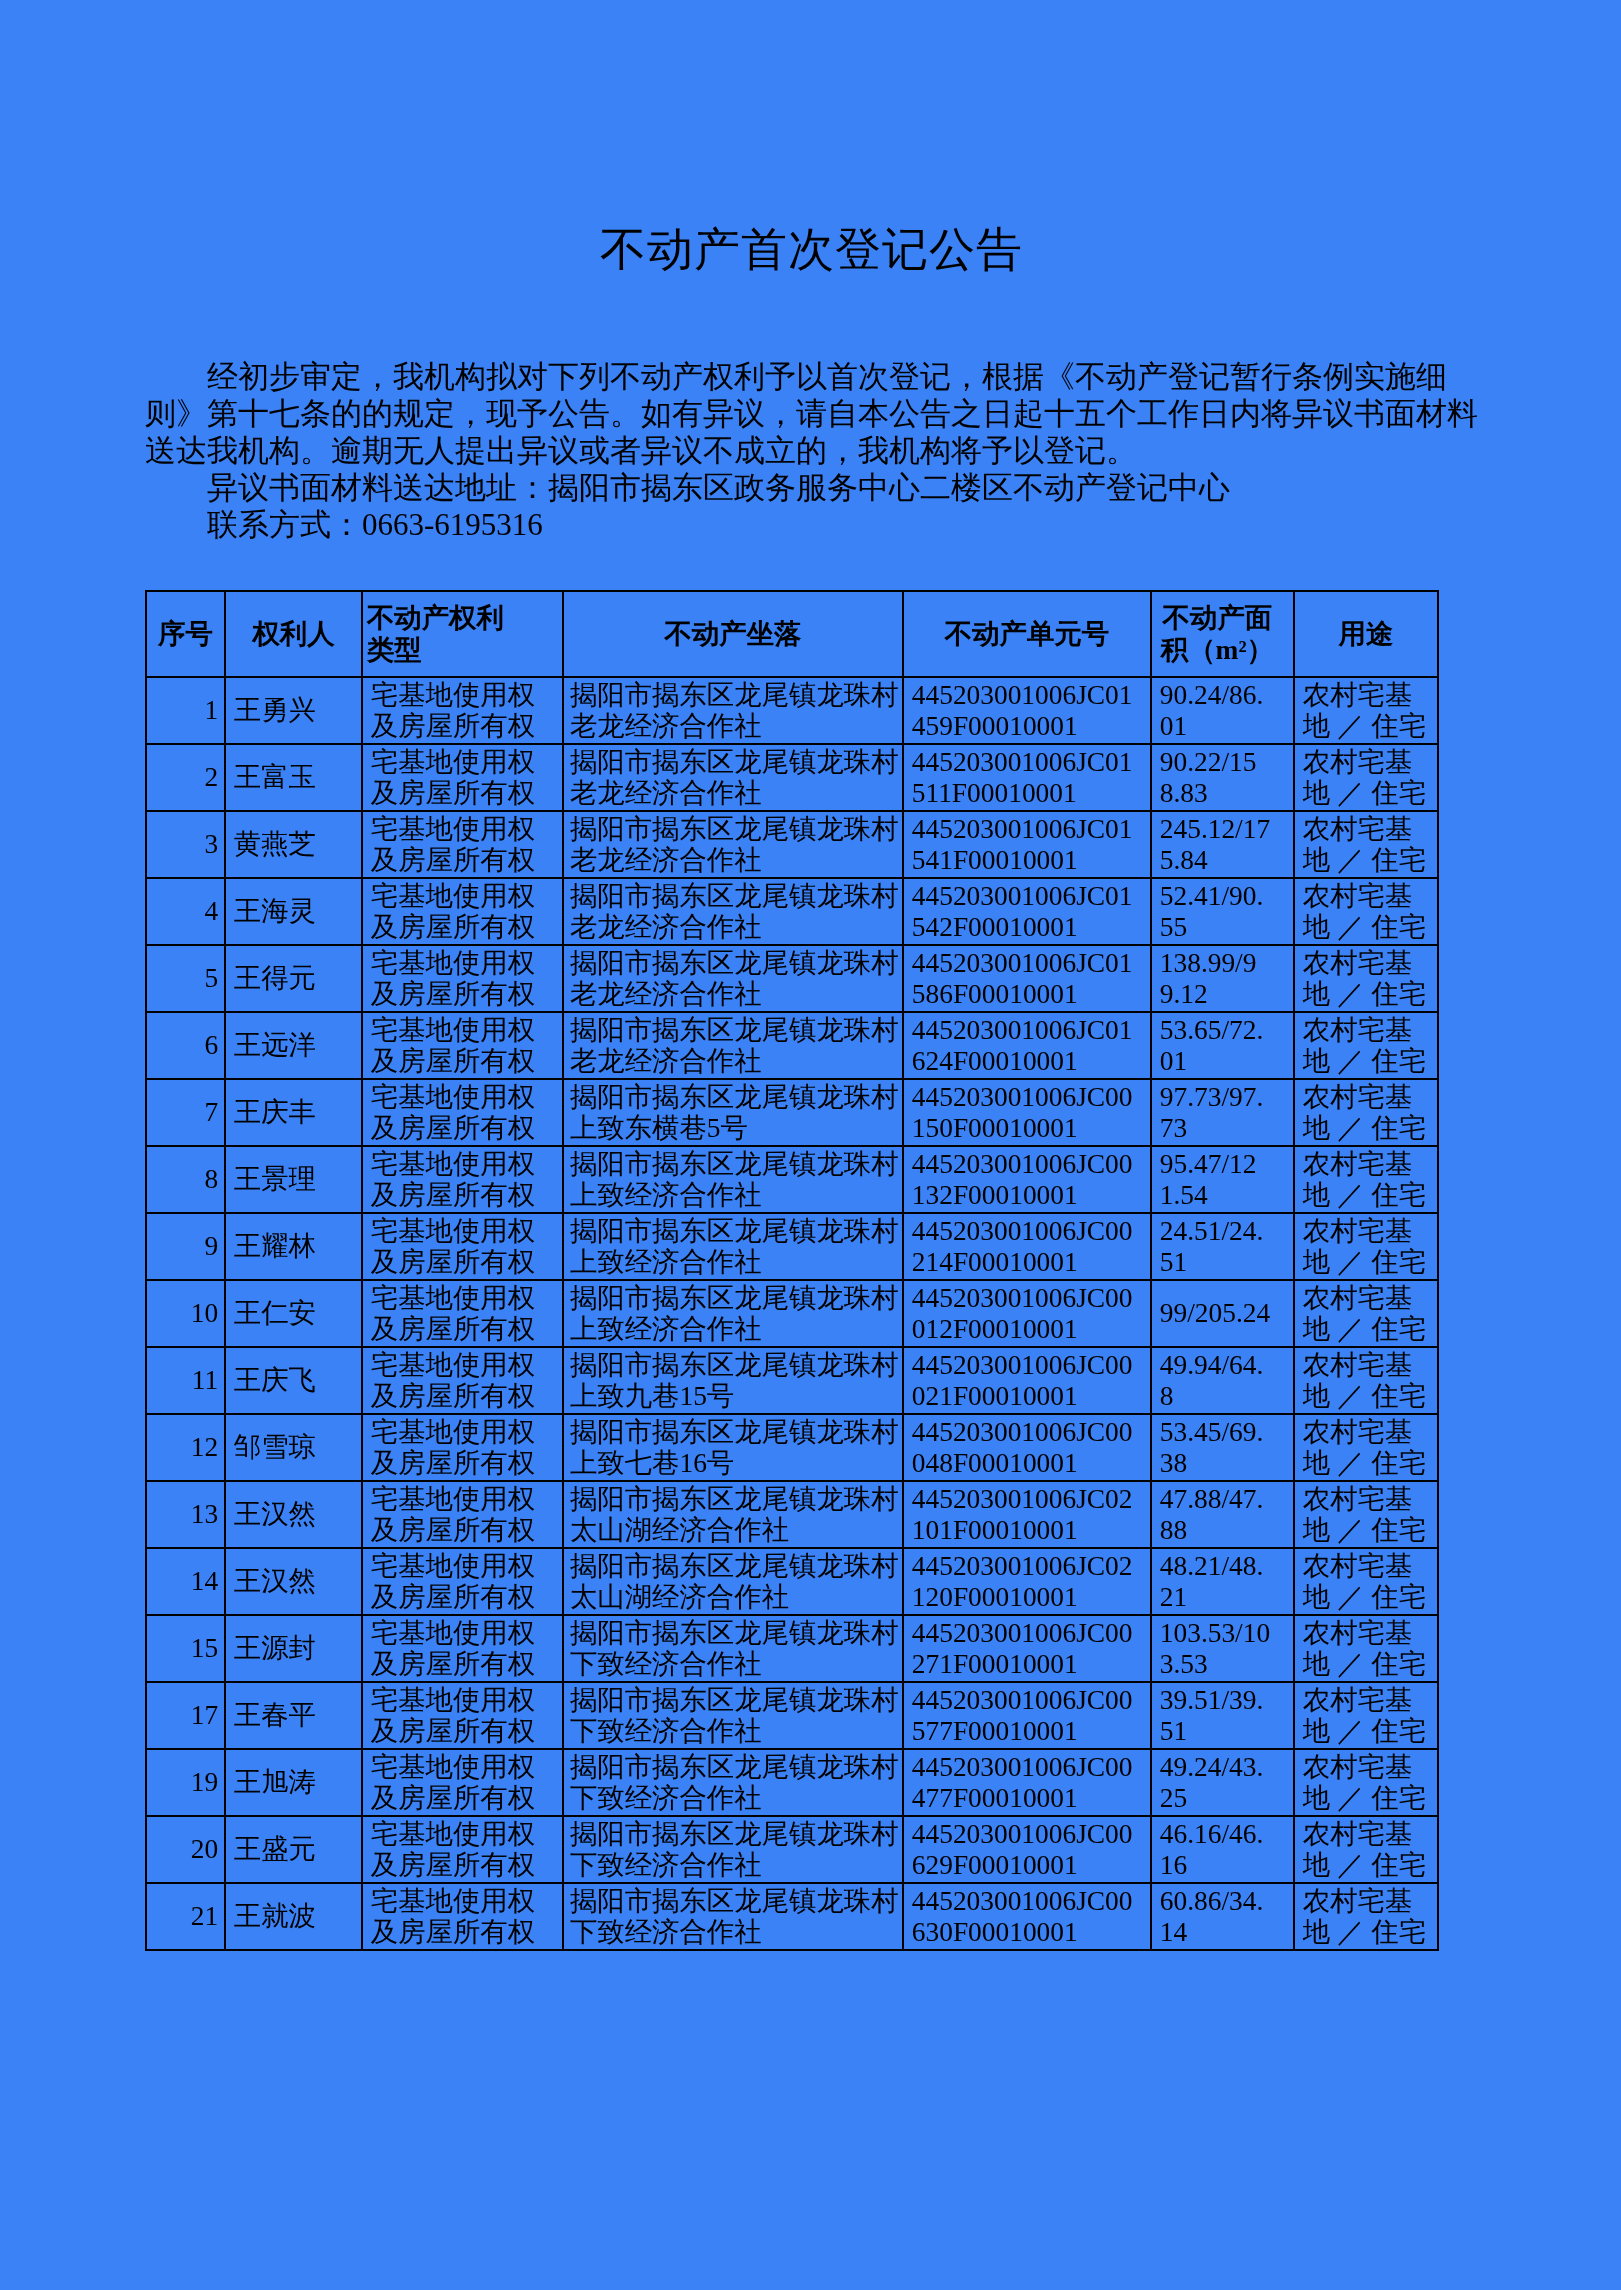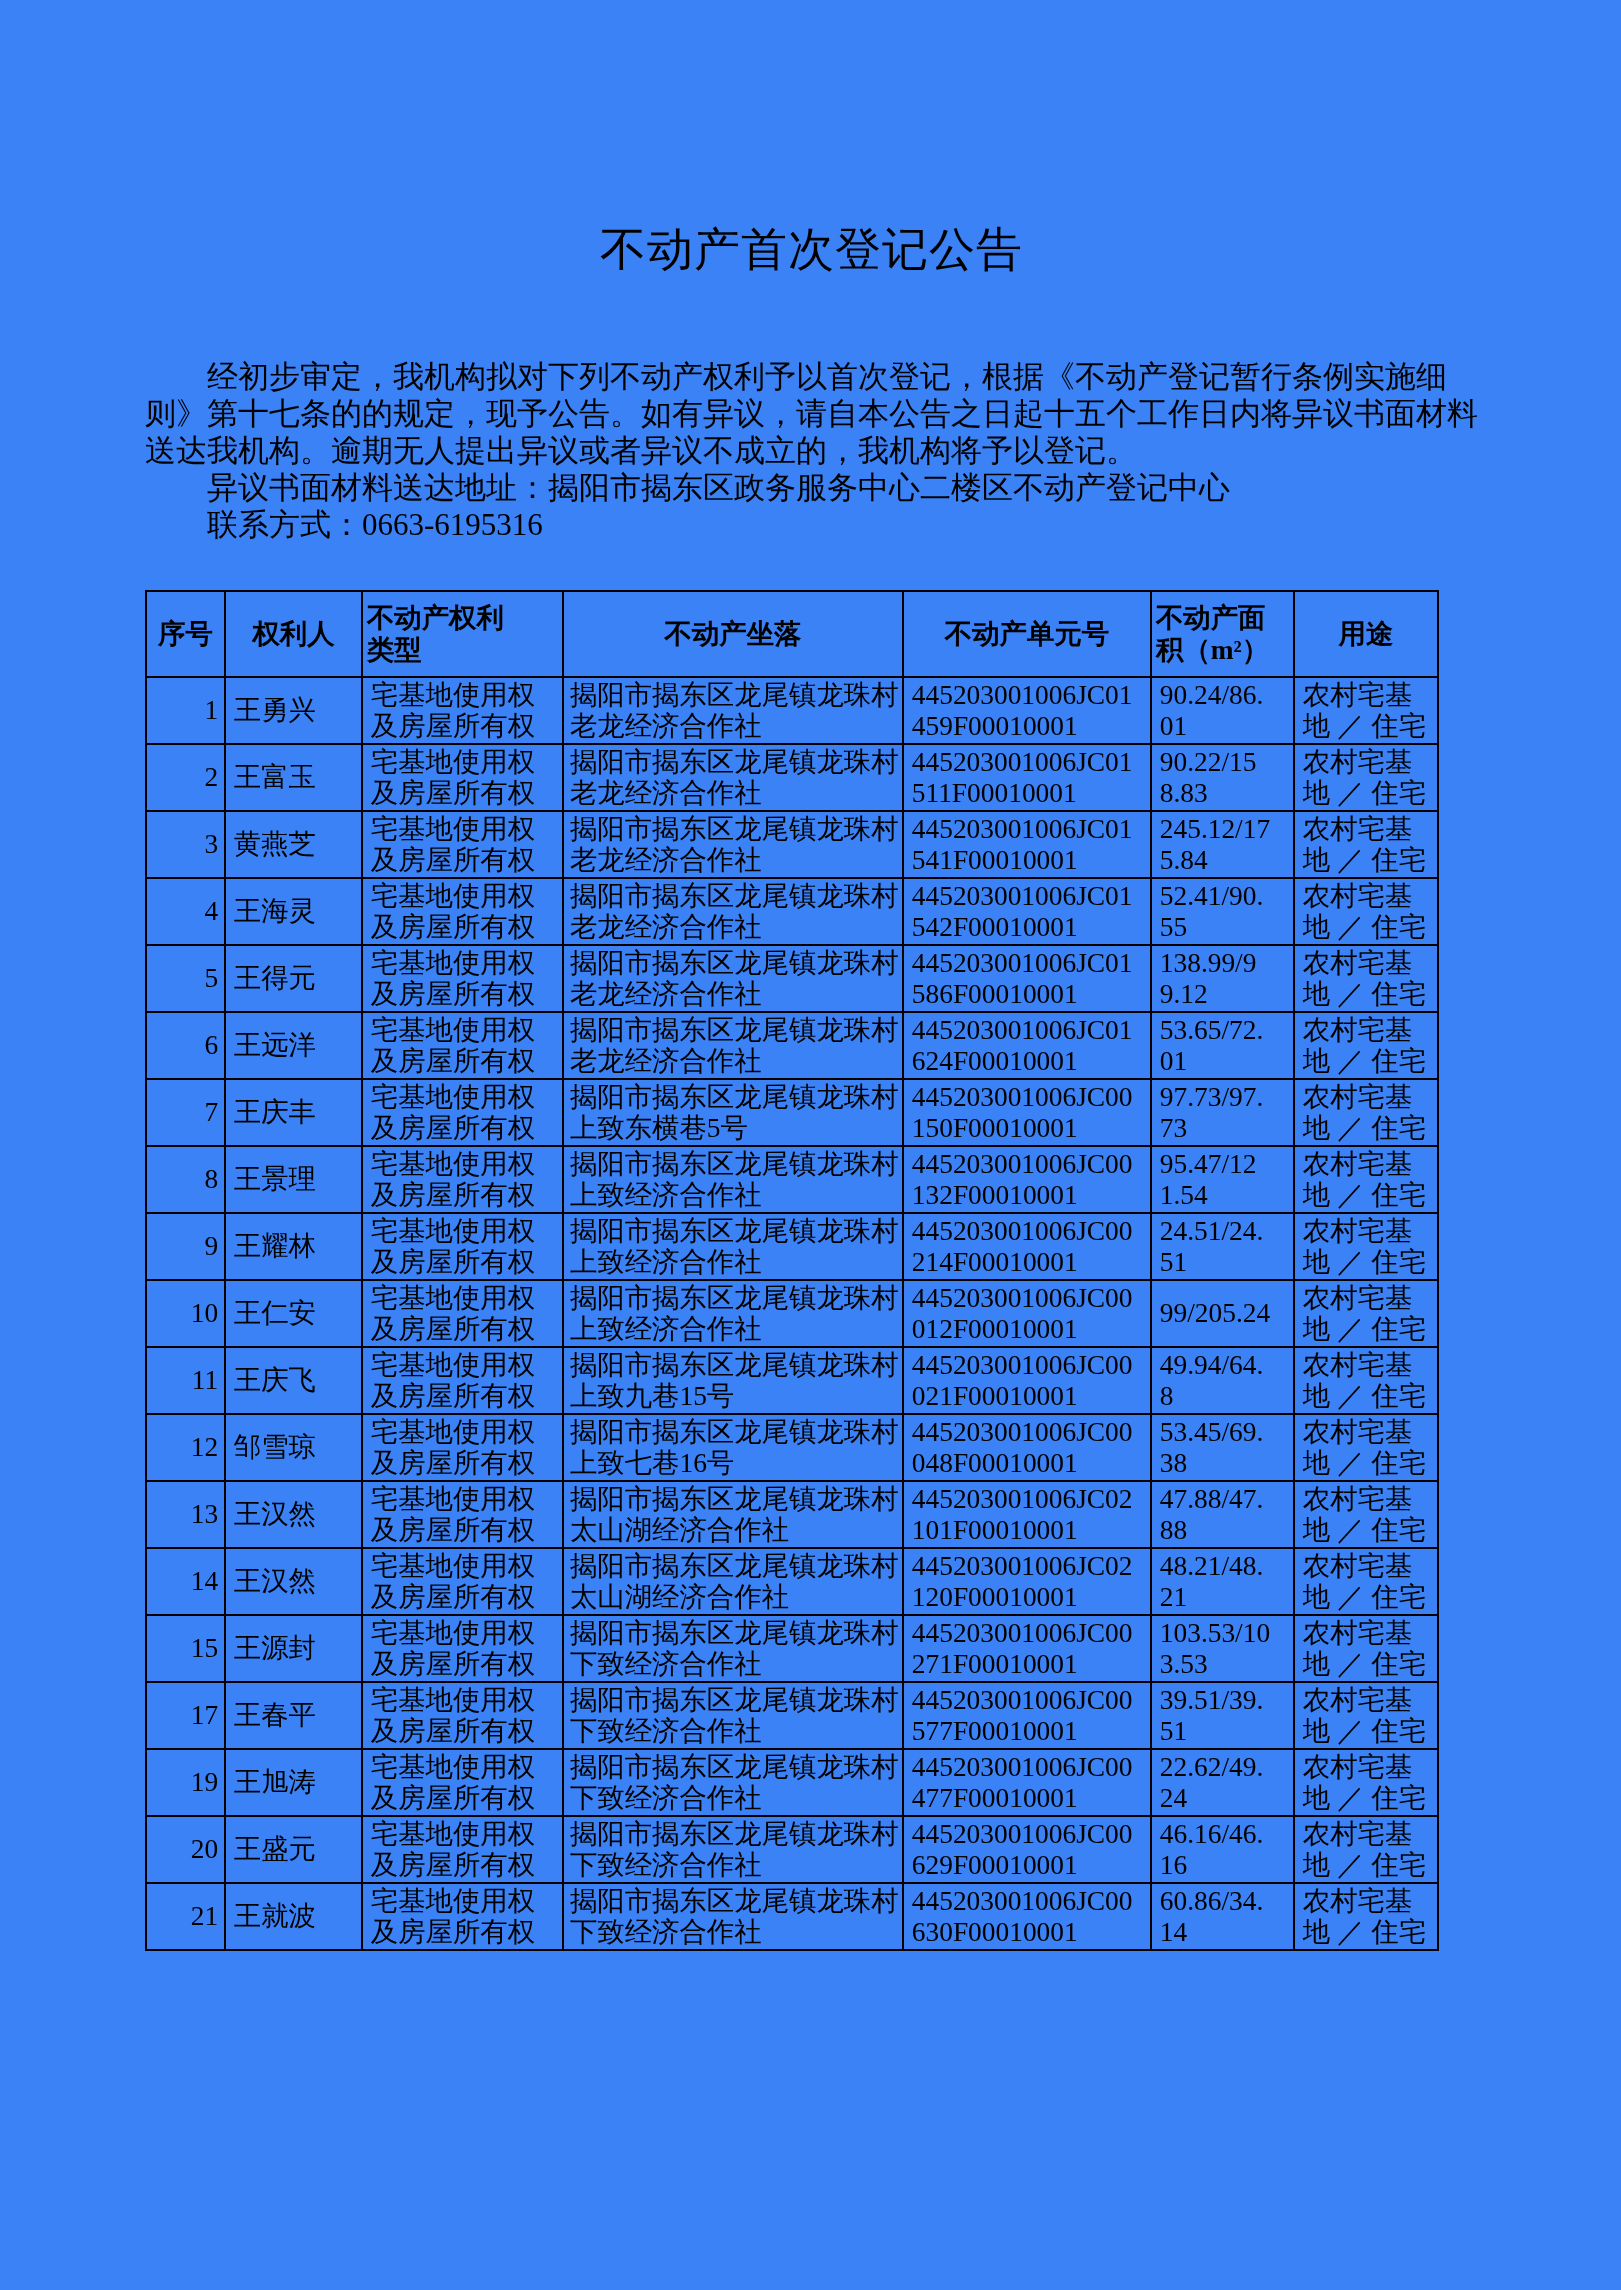--- a/index.html
+++ b/index.html
@@ -51,21 +51,21 @@
     font-weight:normal;
     height:65px;
     vertical-align:middle;
     text-align:left;
     padding:0 3.9px 0 7.8px;
     line-height:31px;
   }
   td.c-no   { text-align:right; padding:0 5.9px 0 2px; }
   td.c-loc  { padding:0 2.9px 0 5.9px; }
   .w-htype  { width:147px; text-align:left; }
-  .w-harea  { width:123px; text-align:left; }
+  .w-harea  { width:123px; text-align:center; }
   .w-unit   { width:227px; word-break:break-all; }
   .w-area   { width:114px; word-break:break-all; }
 </style>
 </head>
 <body>
 
 <div class="page">
   <div class="content">
 
     <h1 class="doc-title">不动产首次登记公告</h1>
@@ -480,21 +480,21 @@
     <td class="c-type">
       <div>宅基地使用权及房屋所有权</div>
     </td>
     <td class="c-loc">
       <div>揭阳市揭东区龙尾镇龙珠村下致经济合作社</div>
     </td>
     <td class="c-unit">
       <div class="w-unit">445203001006JC00477F00010001</div>
     </td>
     <td class="c-area">
-      <div class="w-area">22.62/49.24</div>
+      <div class="w-area">49.24/43.25</div>
     </td>
     <td class="c-use">
       <div>农村宅基地 ／ 住宅</div>
     </td>
   </tr>
           <tr>
     <td class="c-no">
       <span>20</span>
     </td>
     <td class="c-owner">

